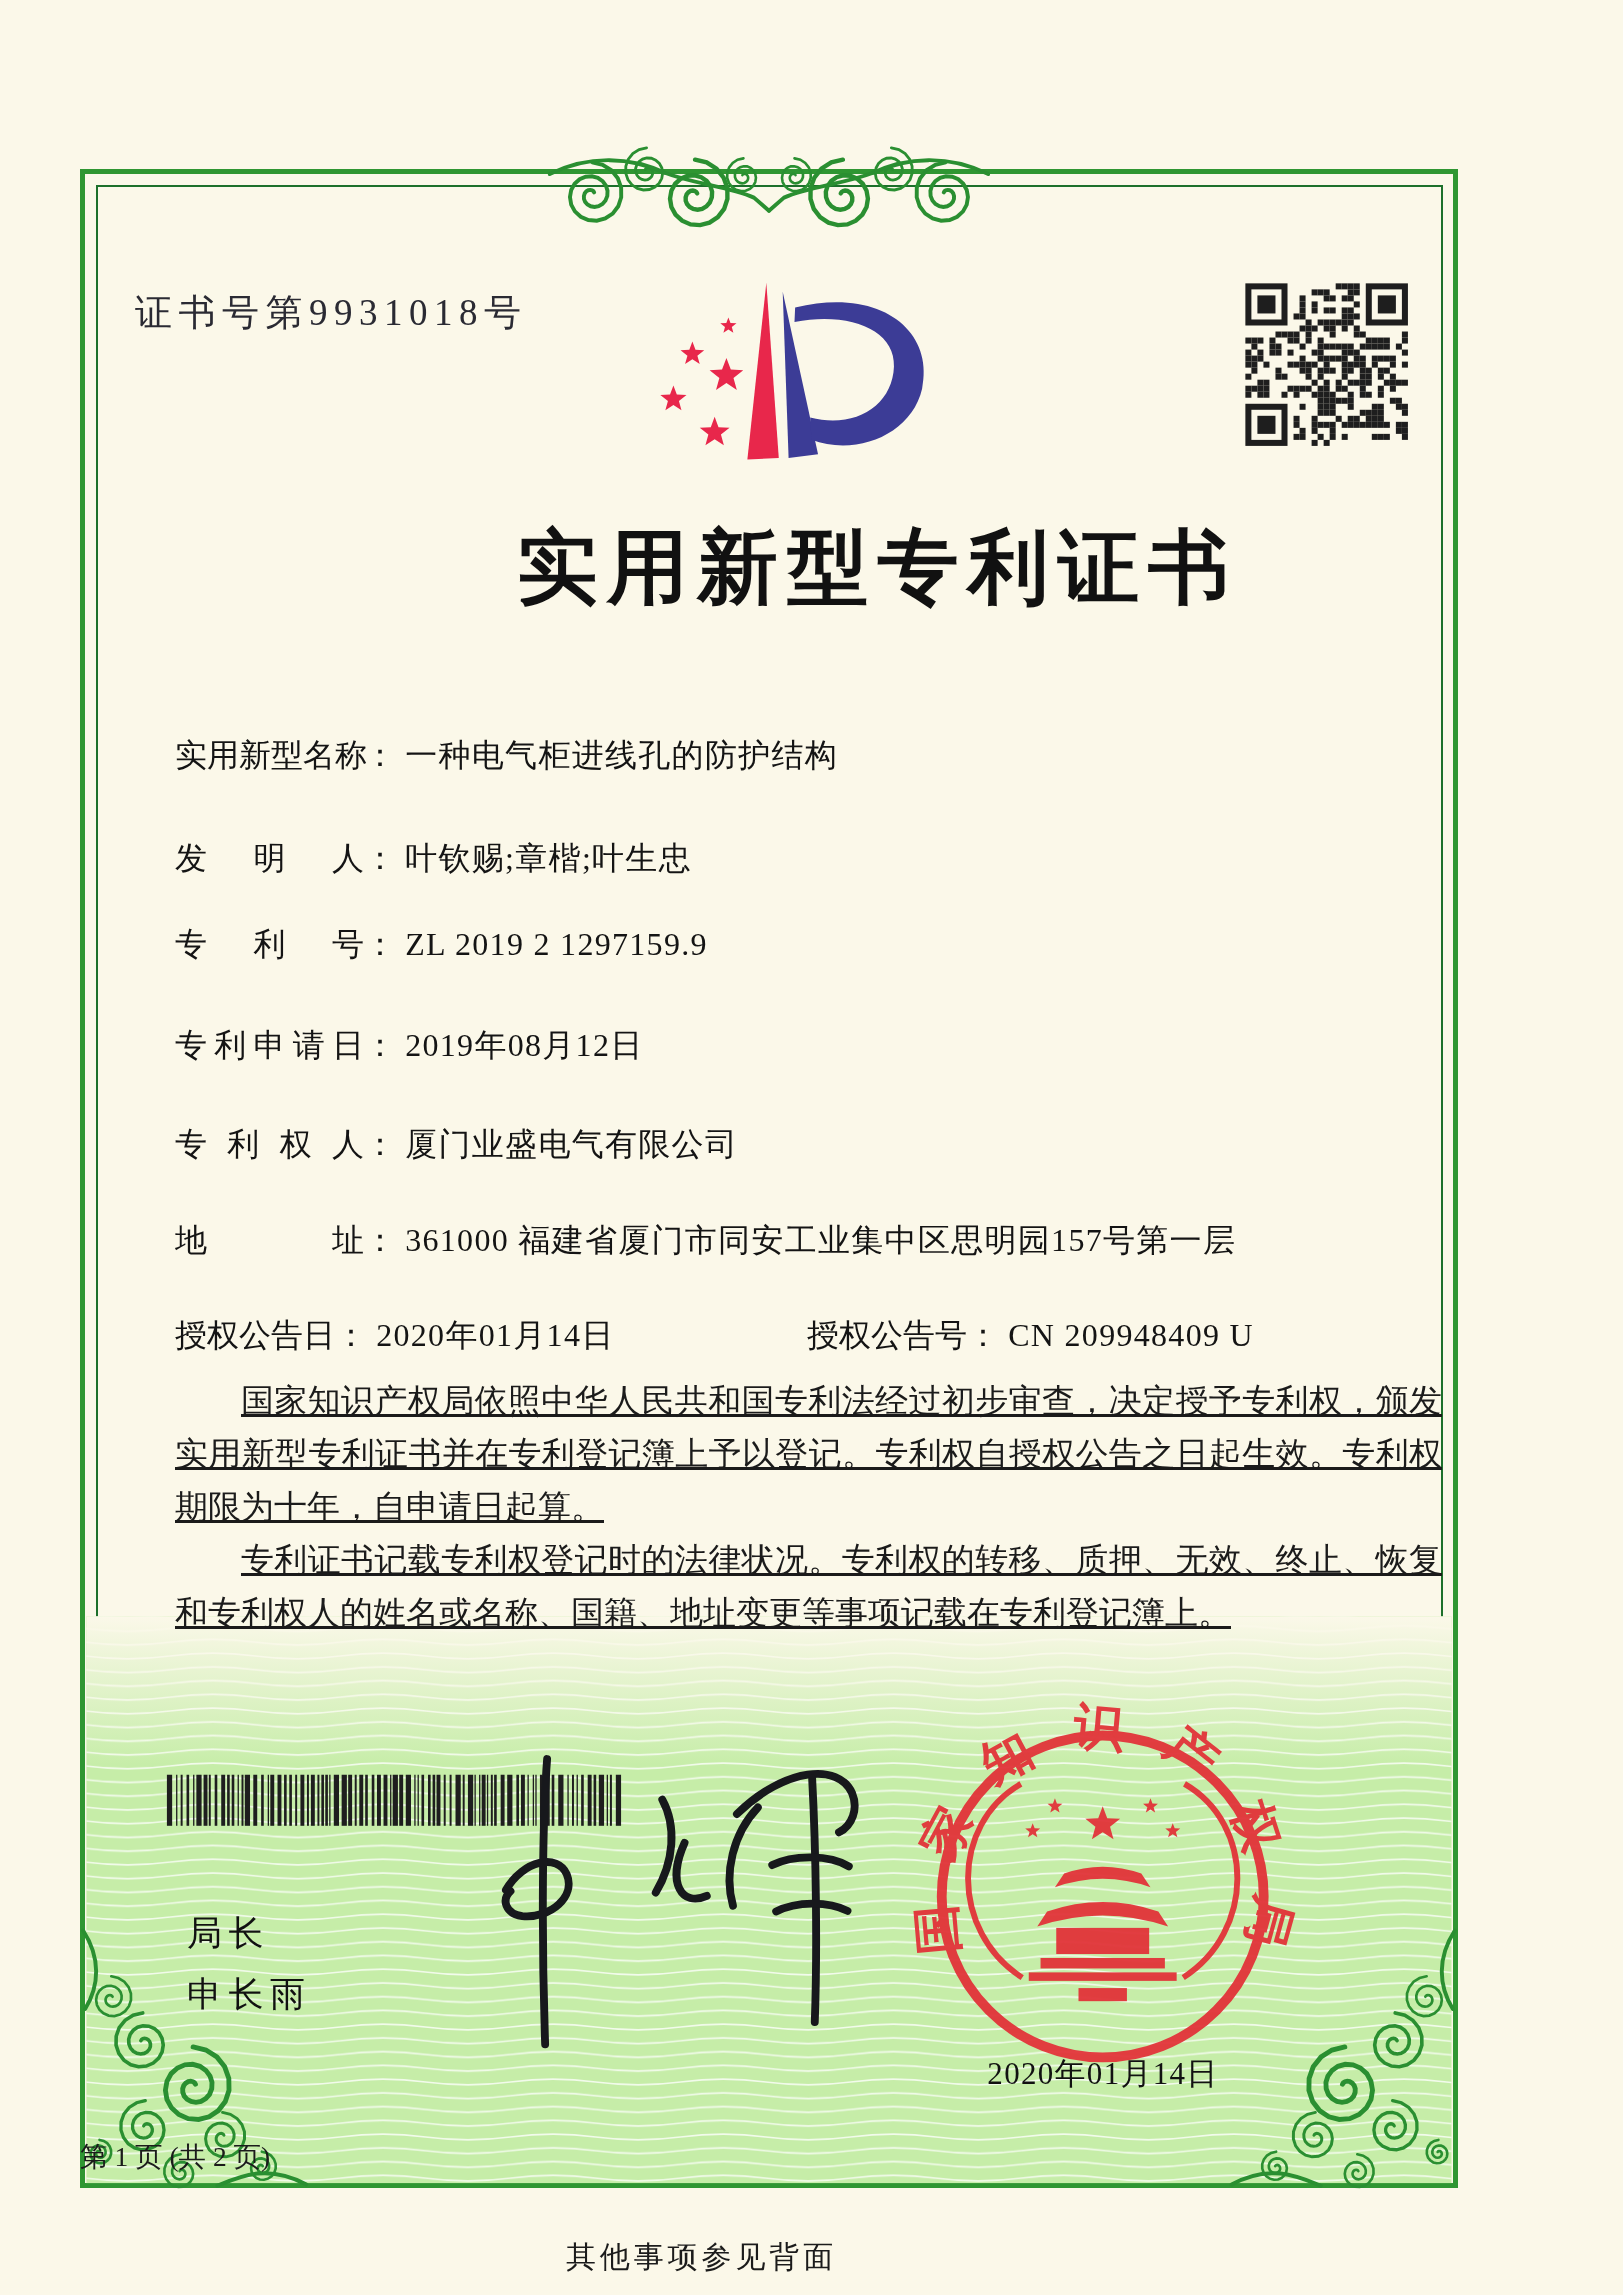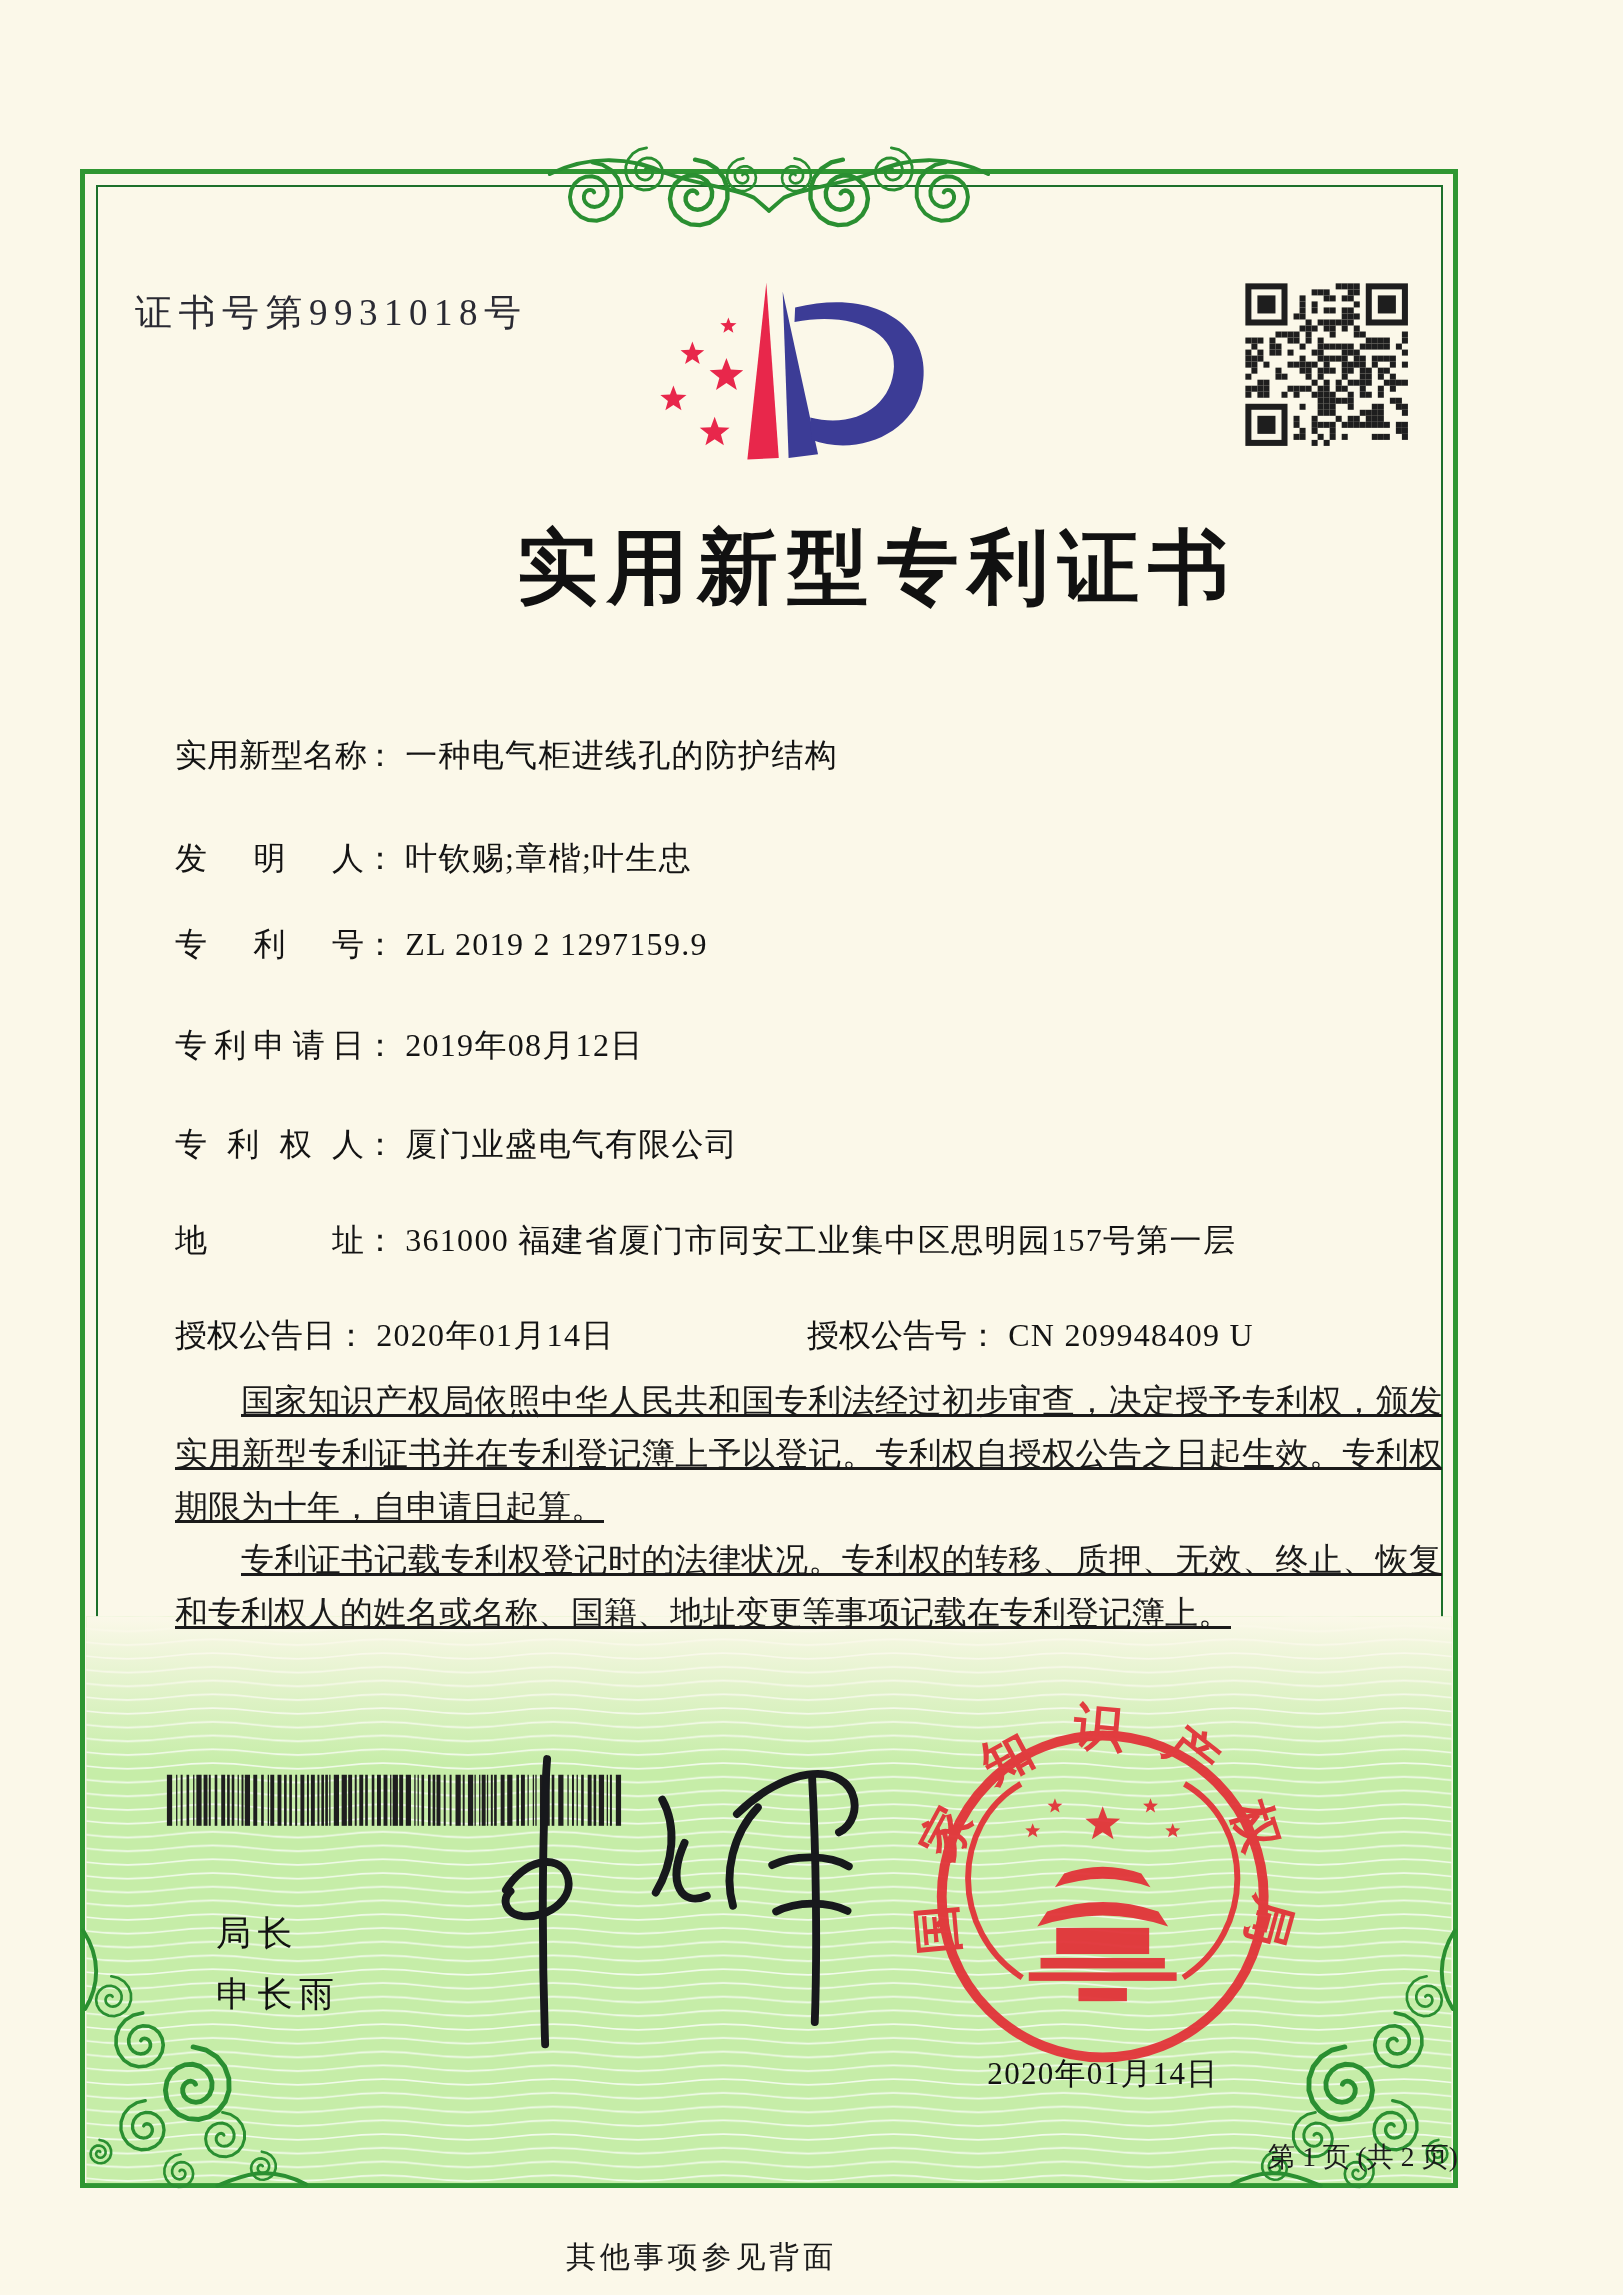--- a/index.html
+++ b/index.html
@@ -13,23 +13,23 @@
   .txt{z-index:3;}
   .cert-no{left:135px;top:288px;font-size:37px;letter-spacing:6.5px;color:#2a2a33;}
   .title{left:80px;top:514px;width:1595px;text-align:center;font-size:81px;font-weight:bold;letter-spacing:9.2px;color:#111;}
   .field{left:175px;font-size:32px;white-space:nowrap;}
   .flabel{display:inline-block;width:189px;text-align:justify;text-align-last:justify;}
   .colon{display:inline-block;margin-right:9.2px;}
   .fvalue{letter-spacing:1.3px;}
   .grant2{left:779px;margin-left:28px;}
   .paras{left:175px;top:1375px;width:1267px;font-size:33px;line-height:53px;text-align:justify;color:#1b1b1b;}
   .paras p{margin:0;text-indent:2em;text-decoration:underline;}
-  .official{left:187px;font-size:35px;letter-spacing:6.5px;color:#111;margin-left:29px;}
+  .official{left:187px;font-size:35px;letter-spacing:6.5px;color:#111;}
   .dateline{left:949px;top:2053px;width:308px;text-align:center;font-size:31px;letter-spacing:1.3px;color:#111;}
-  .pagenum{left:80px;top:2139px;width:1378px;text-align:right;font-size:27.5px;color:#1b1b1b;}
+  .pagenum{left:80px;top:2139px;width:1378px;text-align:left;font-size:27.5px;color:#1b1b1b;}
   .footer{left:4px;top:2237px;width:1395px;text-align:center;font-size:30px;letter-spacing:3.9px;color:#1b1b1b;}
 </style>
 </head>
 <body>
 
 <div class="page">
 
   <svg class="art" viewBox="0 0 2480 3507">
     <defs>
       <pattern id="wavepat" width="260" height="21" patternUnits="userSpaceOnUse">

